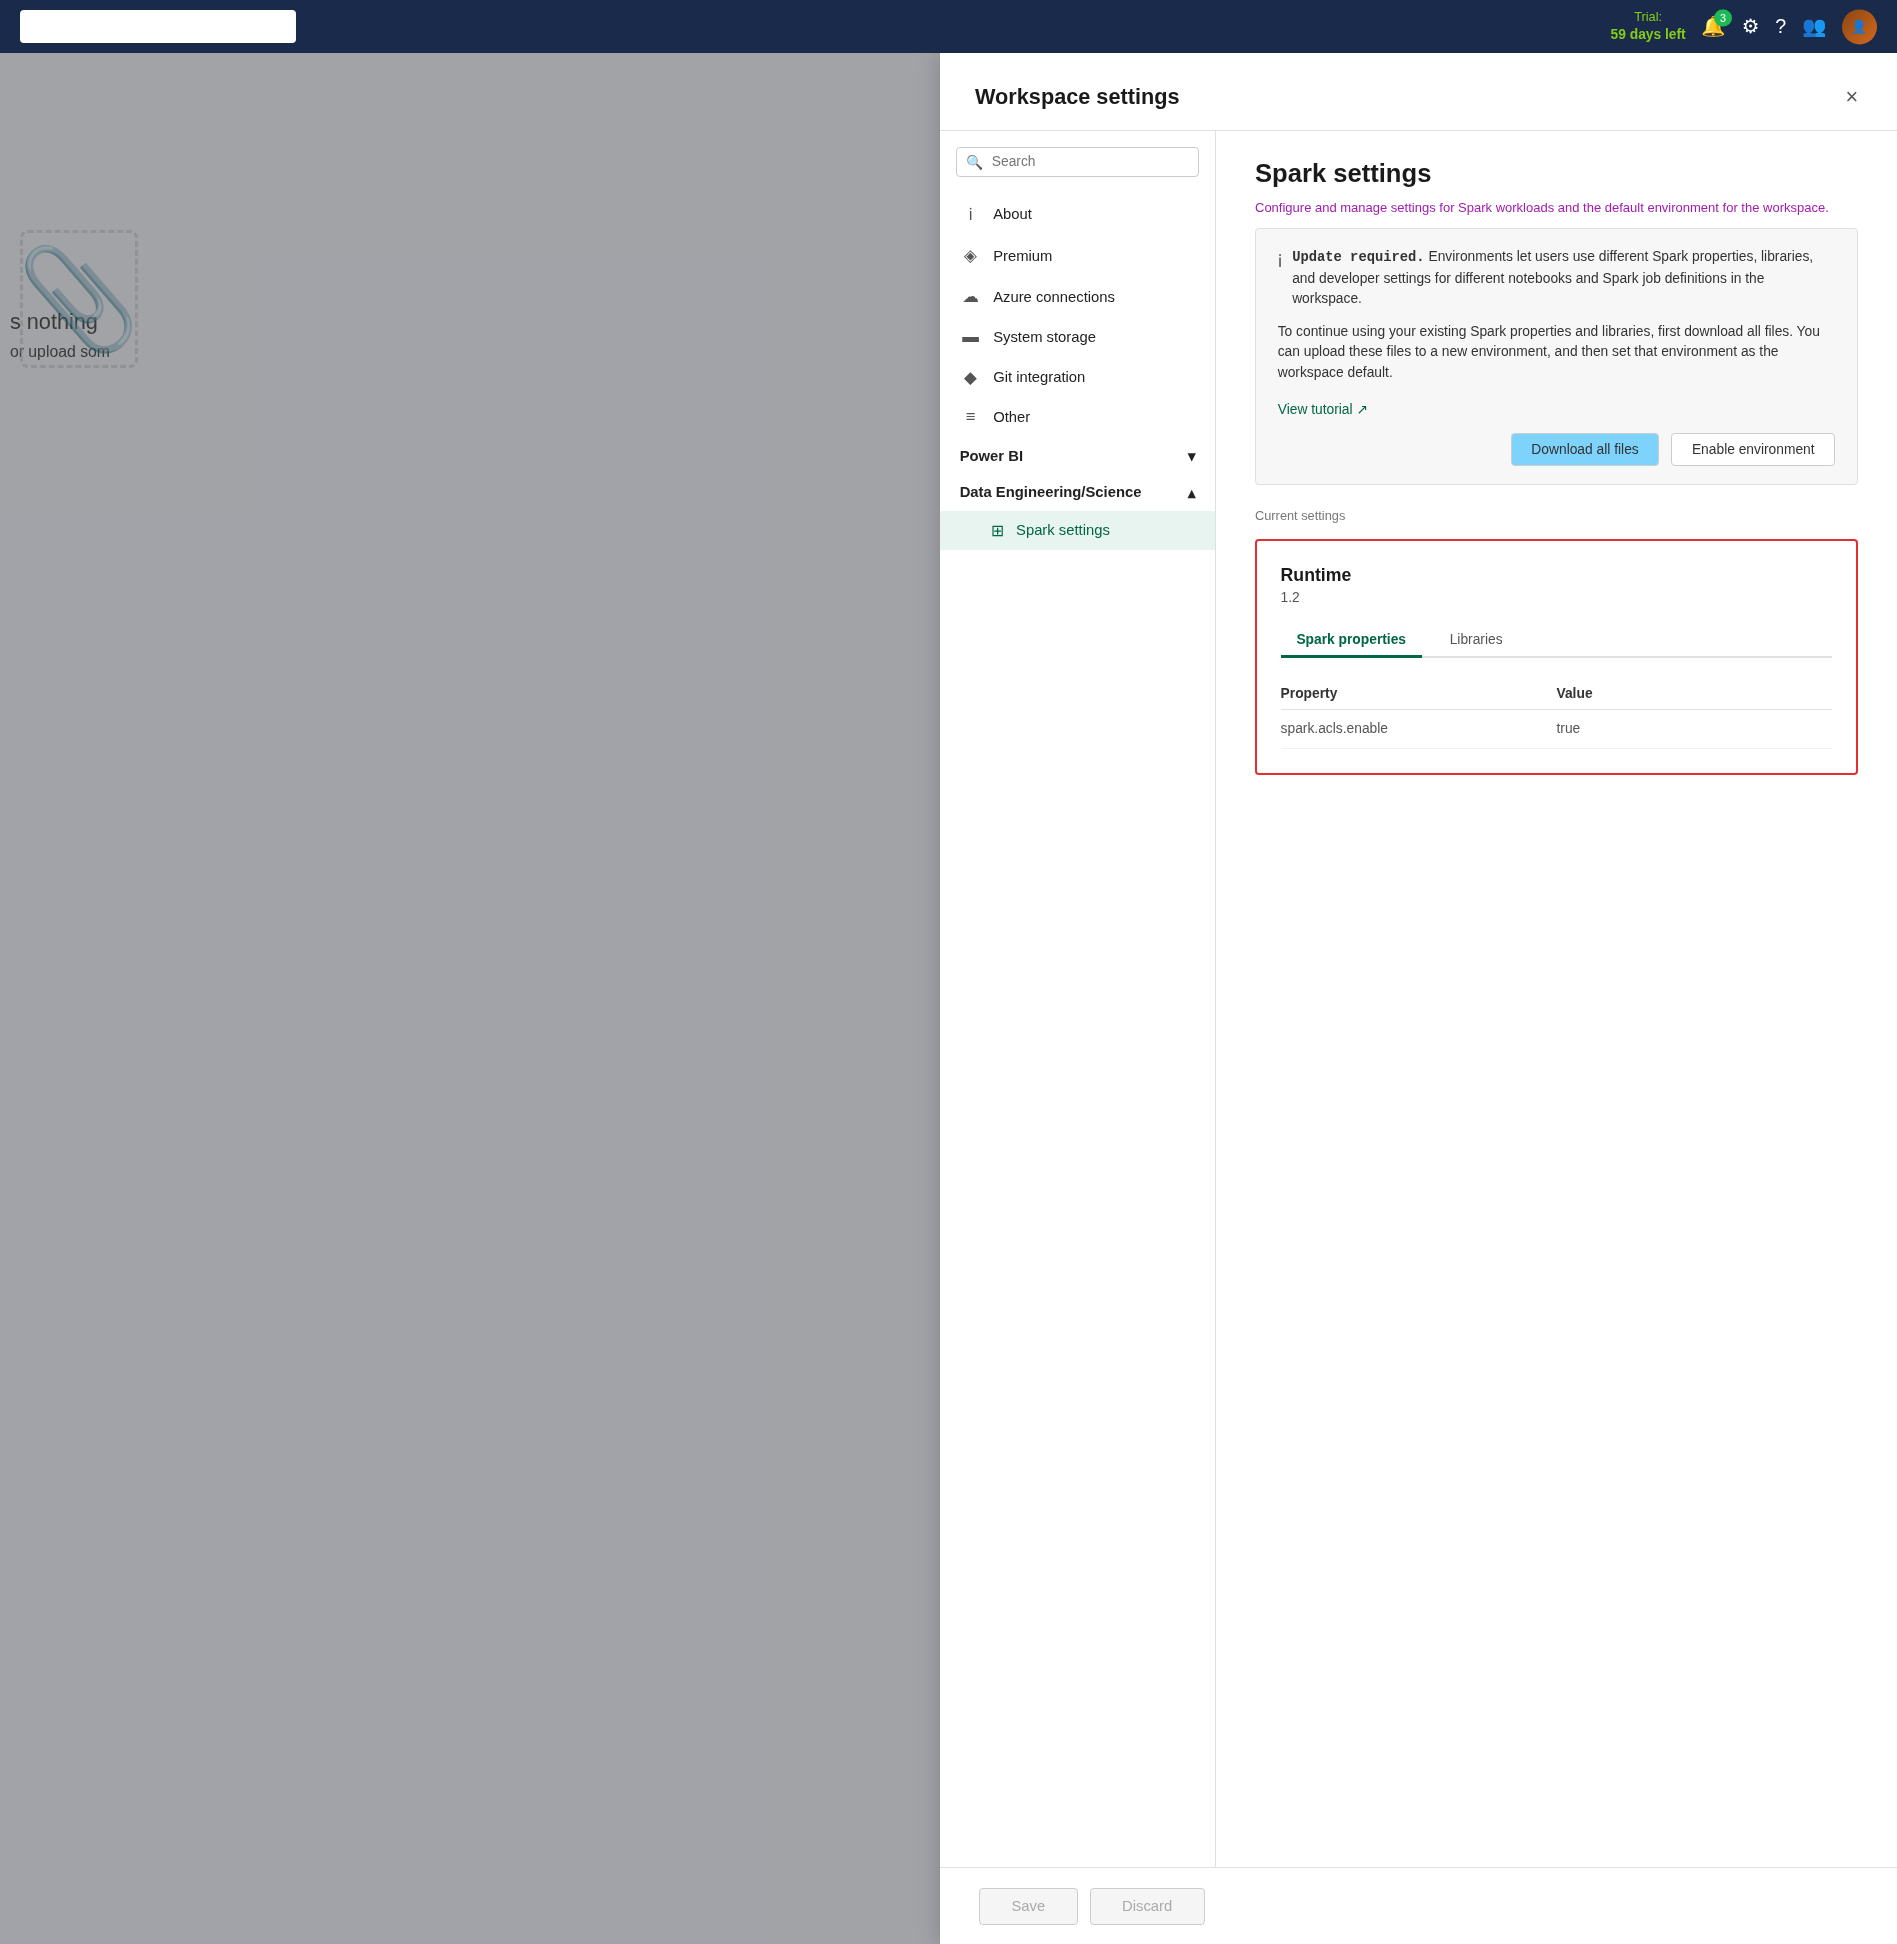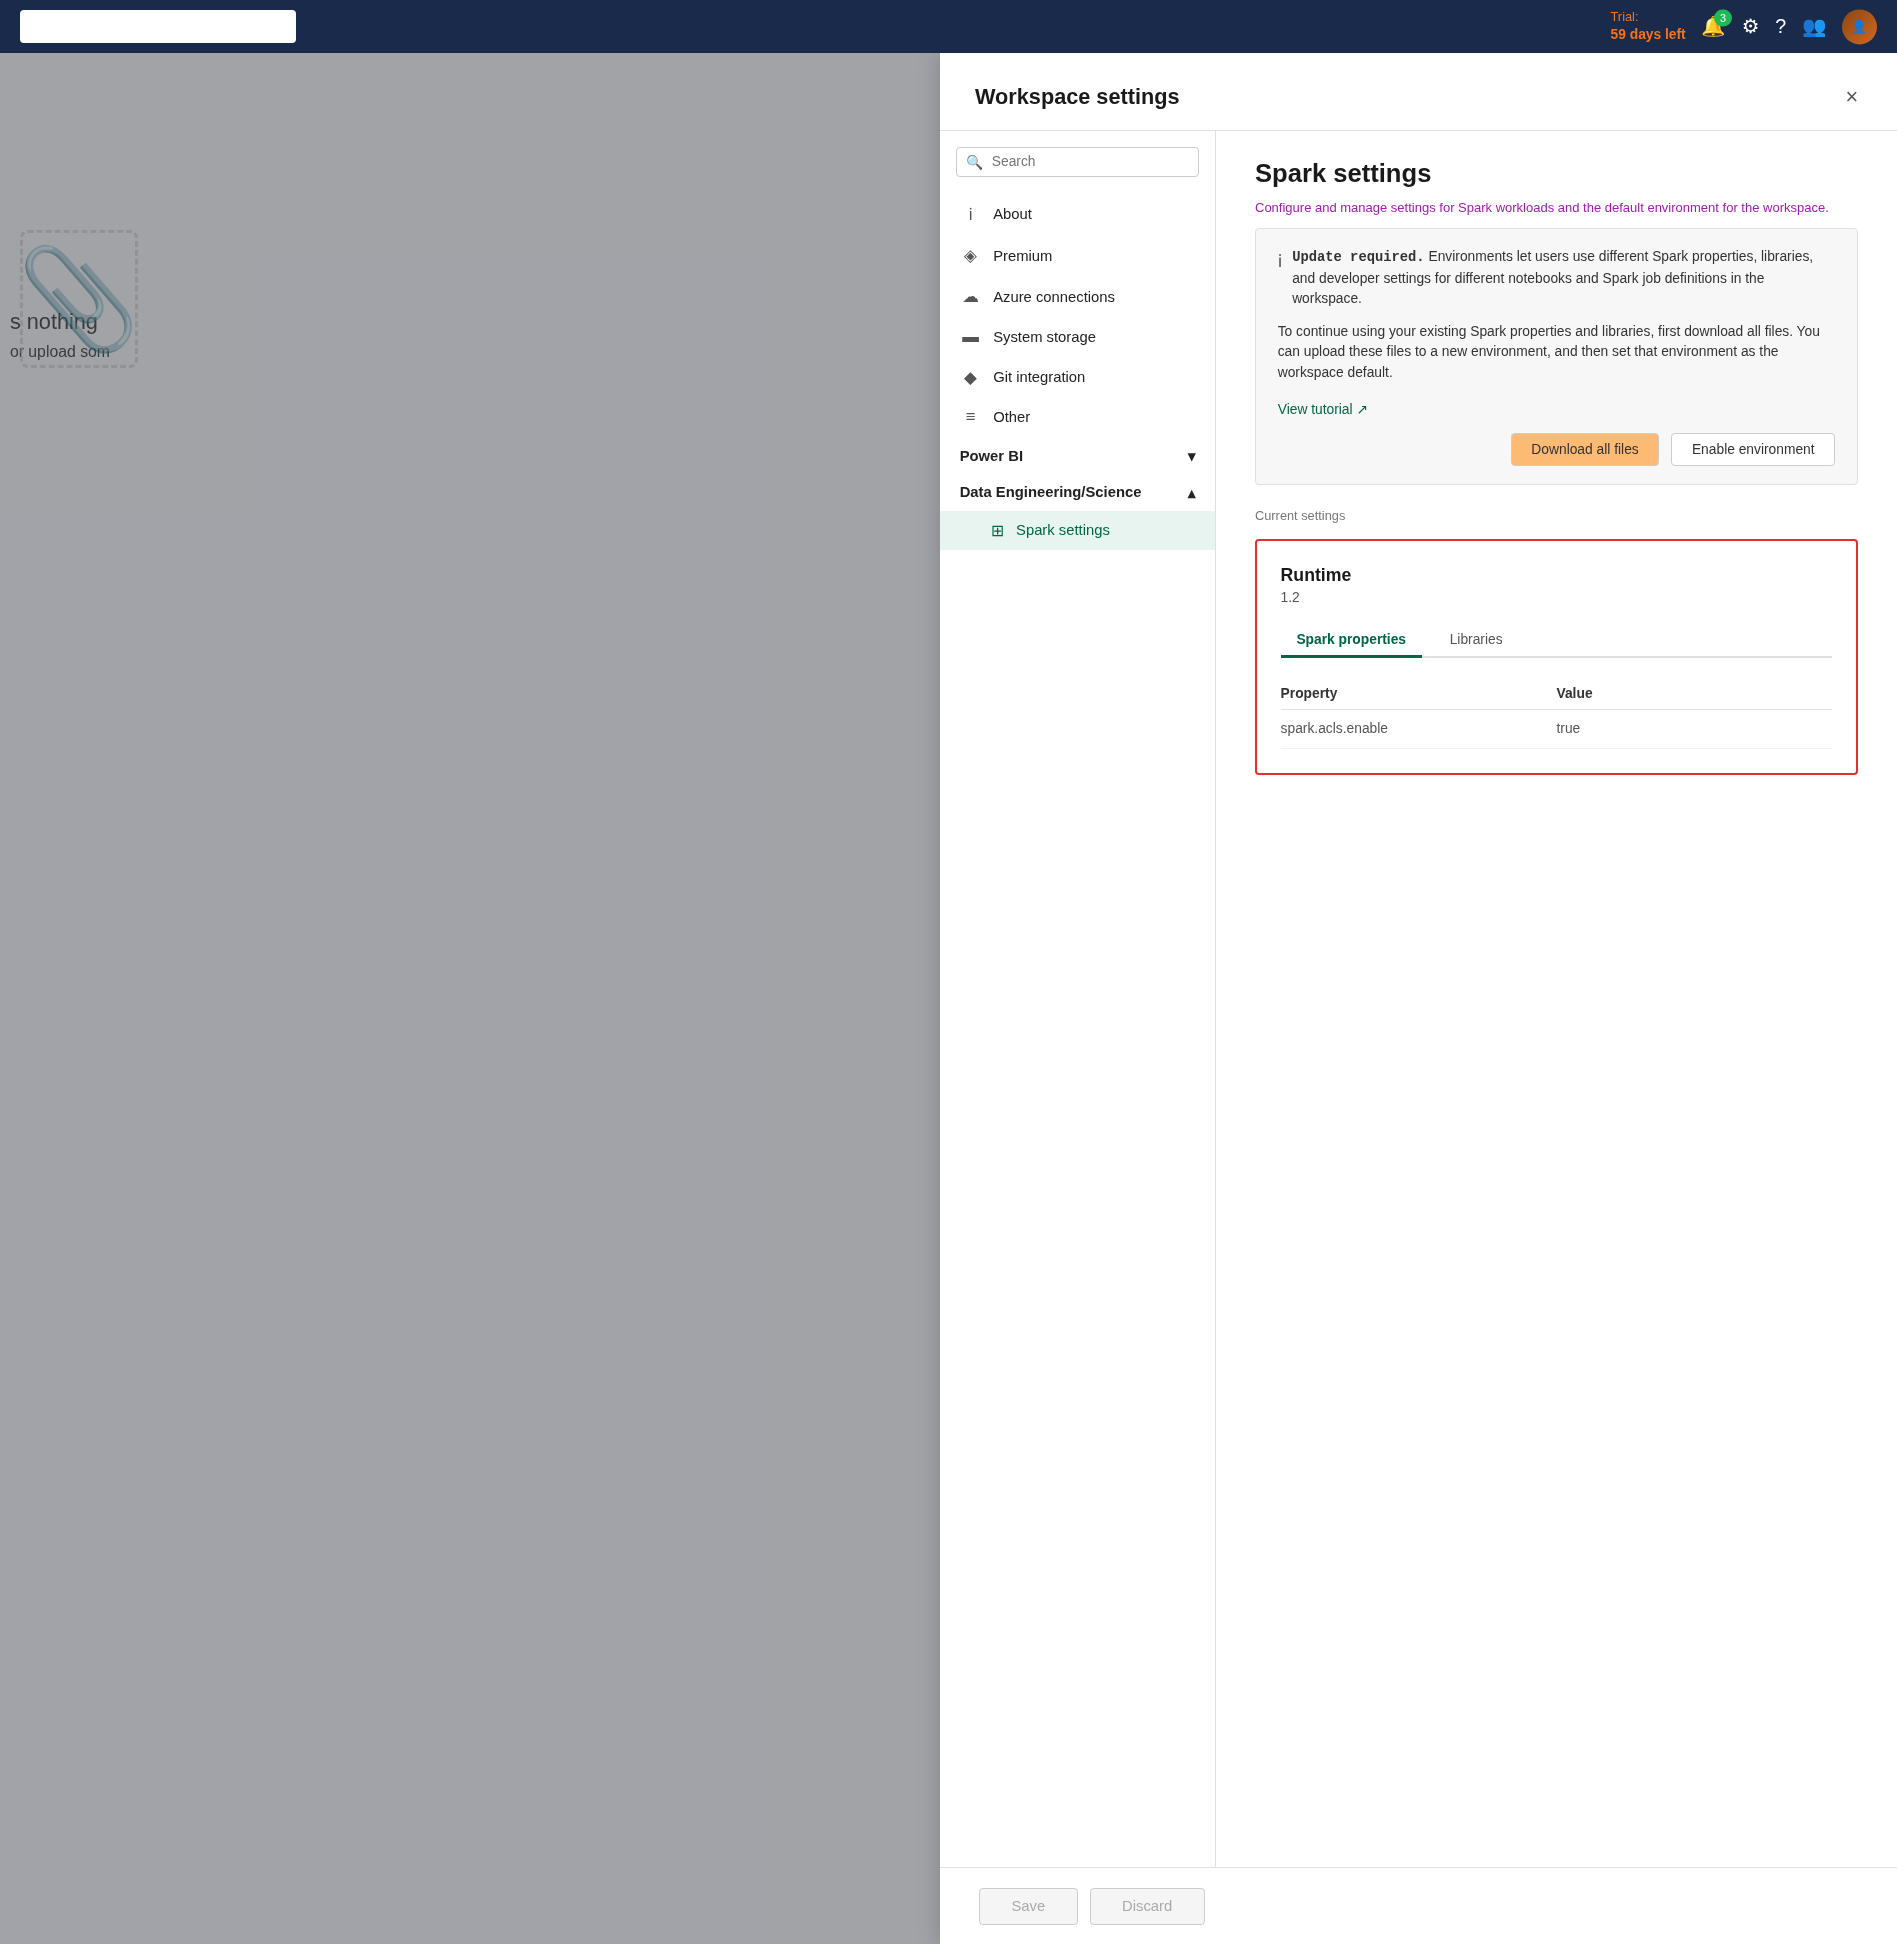--- a/index.html
+++ b/index.html
@@ -32,23 +32,24 @@
       position: absolute;
       right: 19.7px;
       top: 50%;
       transform: translateY(-50%);
       display: flex;
       align-items: center;
       gap: 15.8px;
       color: #fff;
     }
     .trial-info {
-      color: #f97316;
+      color: #84cc16;
       font-size: 12.8px;
       line-height: 1.4;
+      text-align: center;
     }
     .trial-info strong { display: block; font-weight: 700; font-size: 13.8px; }
     .topbar-icon {
       color: #fff;
       font-size: 19.7px;
       cursor: pointer;
       position: relative;
     }
     .notification-badge {
       background: #1db954;
@@ -316,21 +317,21 @@
     }
     .btn {
       padding: 7.9px 19.7px;
       font-size: 13.8px;
       border-radius: 3.9px;
       cursor: pointer;
       font-weight: 500;
     }
     .btn-outline {
       border: 1px solid #ccc;
-      background: #fdba74;
+      background: #7dd3fc;
       color: #333;
     }
     .btn-primary {
       border: 1px solid #ccc;
       background: #fff;
       color: #333;
     }
 
     
     .section-label {

